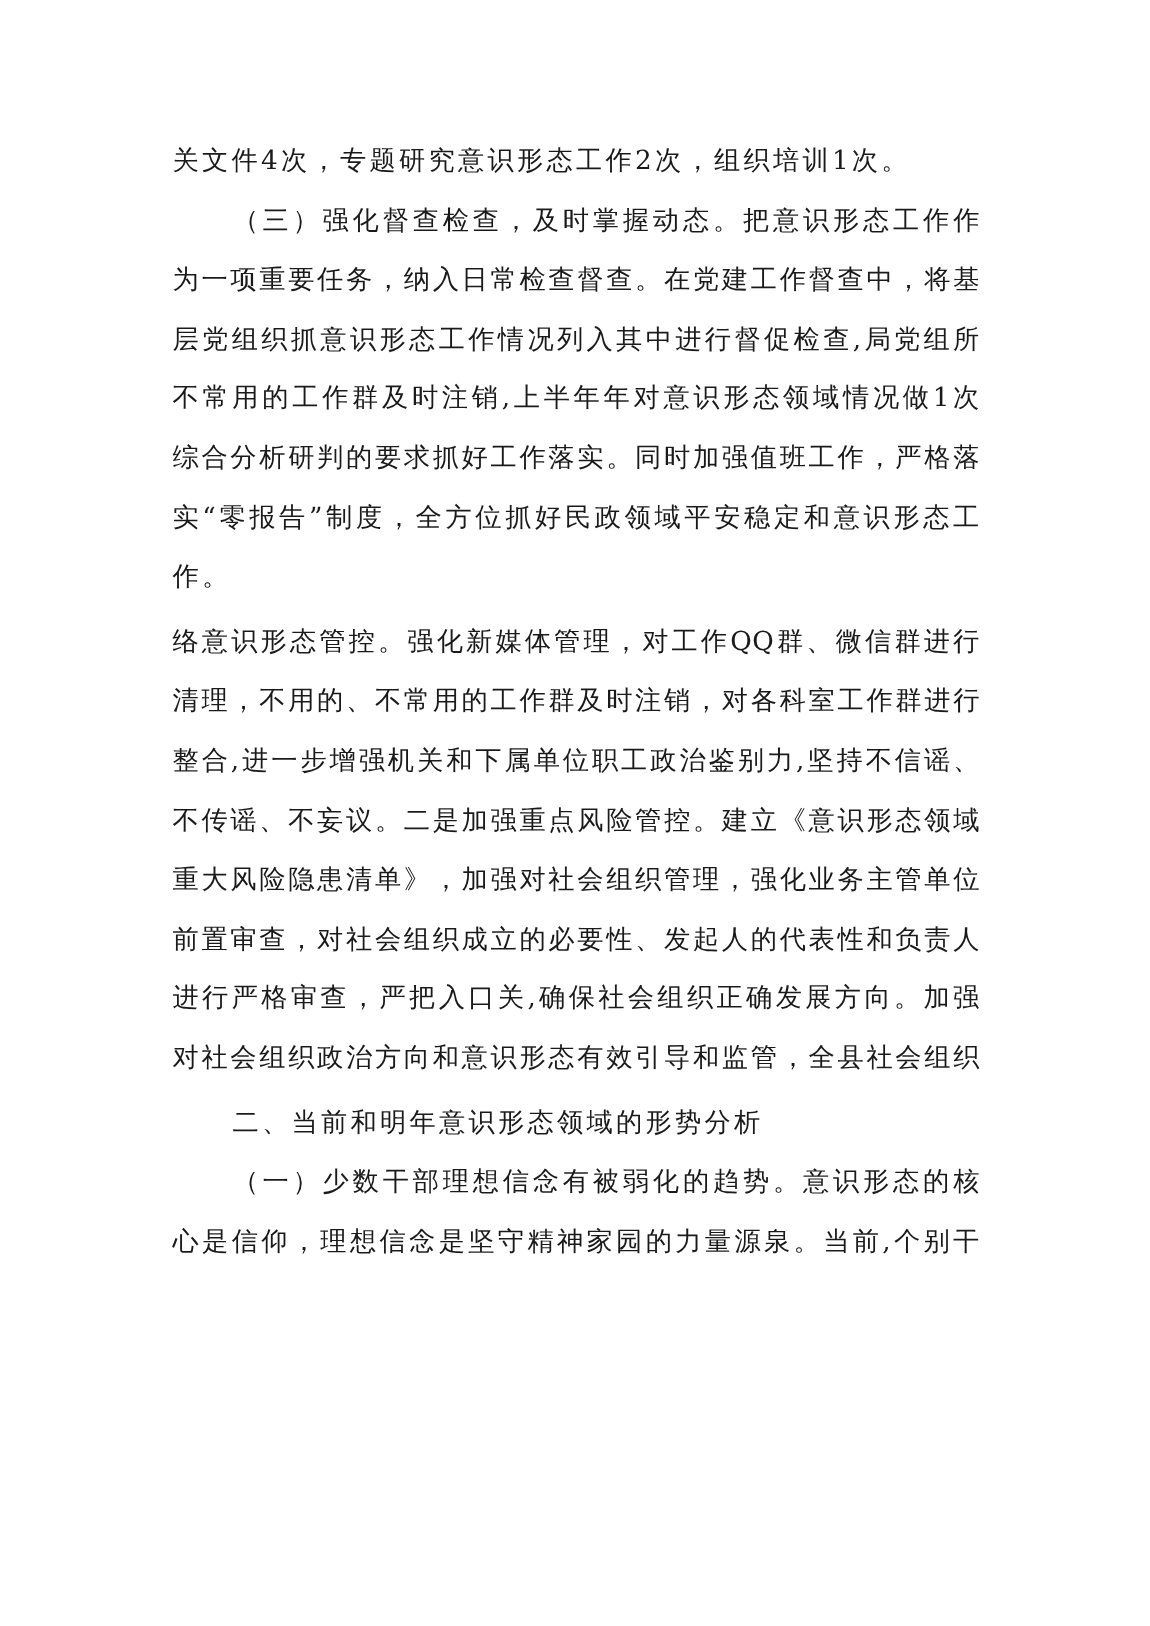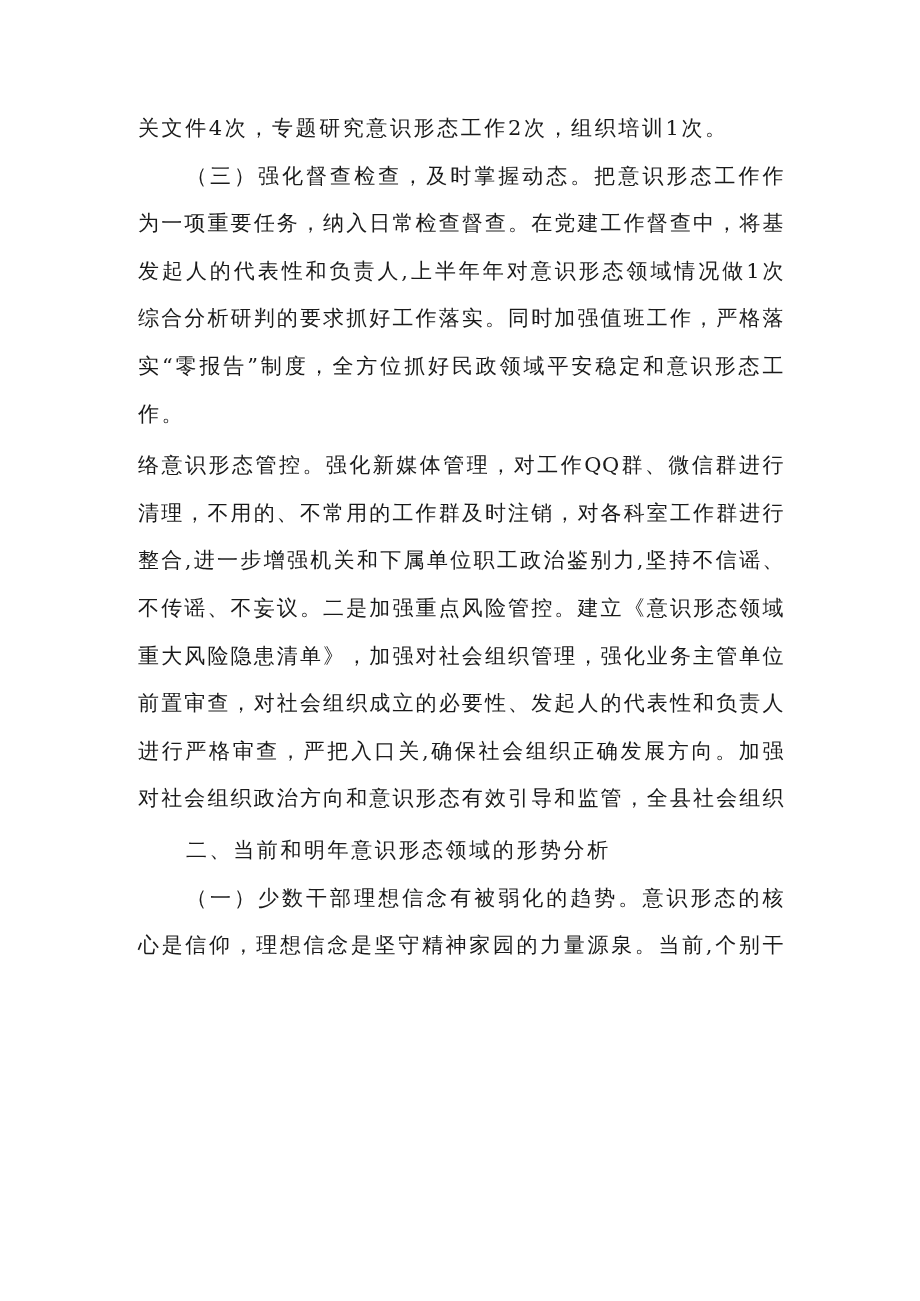--- a/index.html
+++ b/index.html
@@ -20,21 +20,22 @@
   .indent-h { padding-left: 48px; text-align-last: left; letter-spacing: 2.6px; }
   .spacer { height: 4px; }
 </style>
 </head>
 <body>
 
 <div class="page">
   <div class="line last">关文件4次，专题研究意识形态工作2次，组织培训1次。</div>
   <div class="line indent2">（三）强化督查检查，及时掌握动态。把意识形态工作作</div>
   <div class="line">为一项重要任务，纳入日常检查督查。在党建工作督查中，将基</div>
-  <div class="line">发起人的代表性和负责人,上半年年对意识形态领域情况做1次</div>
+  <div class="line">层党组织抓意识形态工作情况列入其中进行督促检查,局党组所</div>
+  <div class="line">不常用的工作群及时注销,上半年年对意识形态领域情况做1次</div>
   <div class="line">综合分析研判的要求抓好工作落实。同时加强值班工作，严格落</div>
   <div class="line">实“零报告”制度，全方位抓好民政领域平安稳定和意识形态工</div>
   <div class="line last">作。</div>
   <div class="spacer"></div>
   <div class="line">络意识形态管控。强化新媒体管理，对工作QQ群、微信群进行</div>
   <div class="line">清理，不用的、不常用的工作群及时注销，对各科室工作群进行</div>
   <div class="line">整合,进一步增强机关和下属单位职工政治鉴别力,坚持不信谣、</div>
   <div class="line">不传谣、不妄议。二是加强重点风险管控。建立《意识形态领域</div>
   <div class="line">重大风险隐患清单》，加强对社会组织管理，强化业务主管单位</div>
   <div class="line">前置审查，对社会组织成立的必要性、发起人的代表性和负责人</div>

